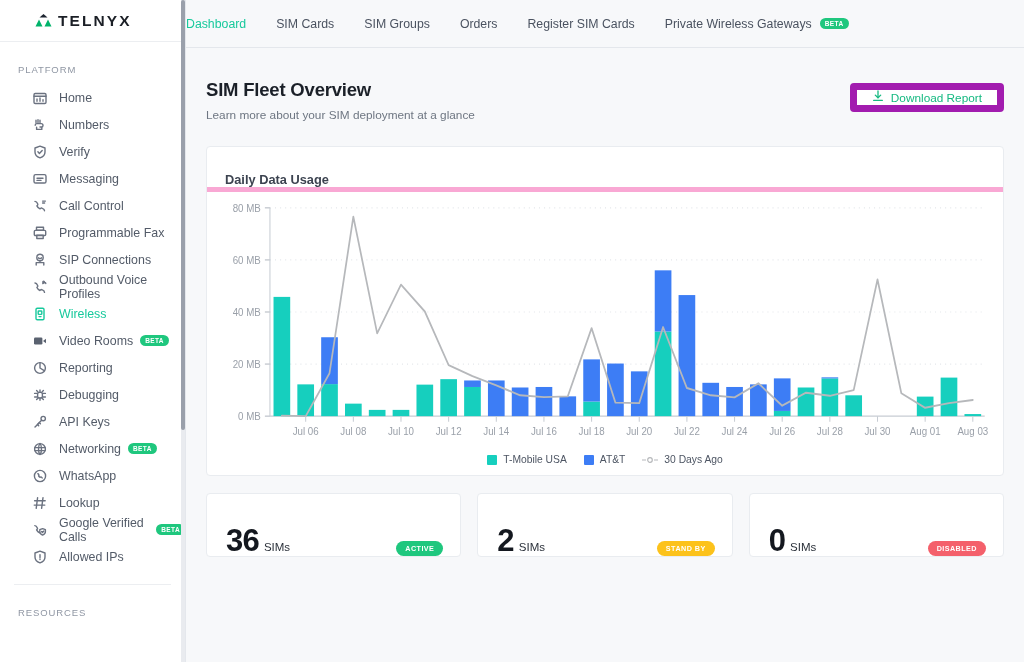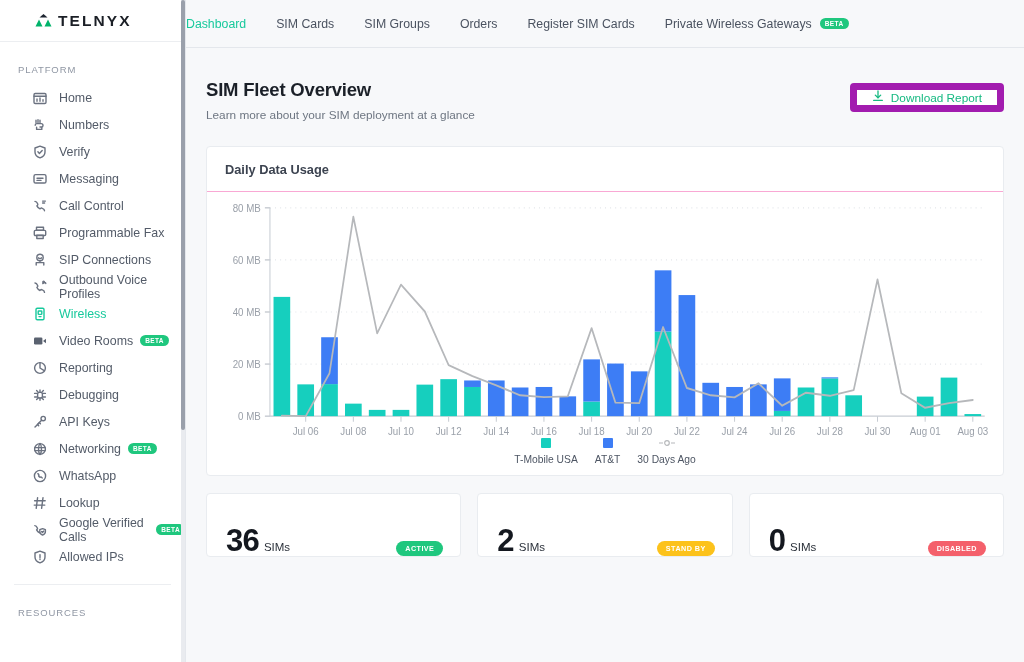--- a/index.html
+++ b/index.html
@@ -86,32 +86,32 @@
     cursor: pointer; margin-top: 4px; white-space: nowrap;
   }
 
   
   .card {
     background: #fff; border: 1px solid #e9ecf0; border-radius: 4px;
   }
   #chart-card { margin-top: 24px; height: 330px; display: flex;
                 flex-direction: column; }
   #chart-card-head {
-    height: 45px; border-bottom: 1px solid #f9a8d4;
-    display: flex; align-items: center; padding-left: 18px;
+    height: 45px; border-bottom: 5px solid #f9a8d4;
+    display: flex; align-items: flex-end; padding-left: 18px;
   }
   #chart-title { font-size: 12.8px; font-weight: 700; color: #3c4350; }
   #chart-body { flex: 1; position: relative; }
   #chart-svg { position: absolute; inset: 0; width: 100%; height: 100%; }
   #legend {
     position: absolute; bottom: 10px; left: 0; right: 0;
     display: flex; justify-content: center; align-items: center; gap: 17px;
   }
   .legend-item { display: flex; align-items: center; gap: 6px;
-                 font-size: 10.3px; color: #4d5563; flex-direction: column; }
+                 font-size: 10.3px; color: #4d5563; }
   .legend-swatch { width: 10px; height: 10px; border-radius: 1px; }
   .legend-line { width: 16px; height: 10px; }
 
   
   #stats { display: flex; gap: 16px; margin-top: 17px; }
   .stat-card {
     flex: 1; height: 64px; display: flex; align-items: flex-end;
     padding: 0 17px 0 19px; background: #fff;
     border: 1px solid #e9ecf0; border-radius: 4px;
   }

